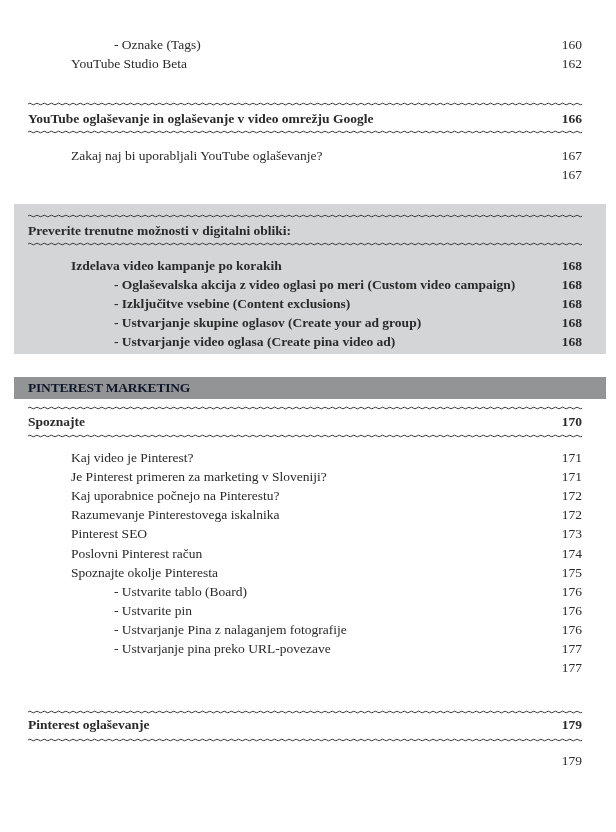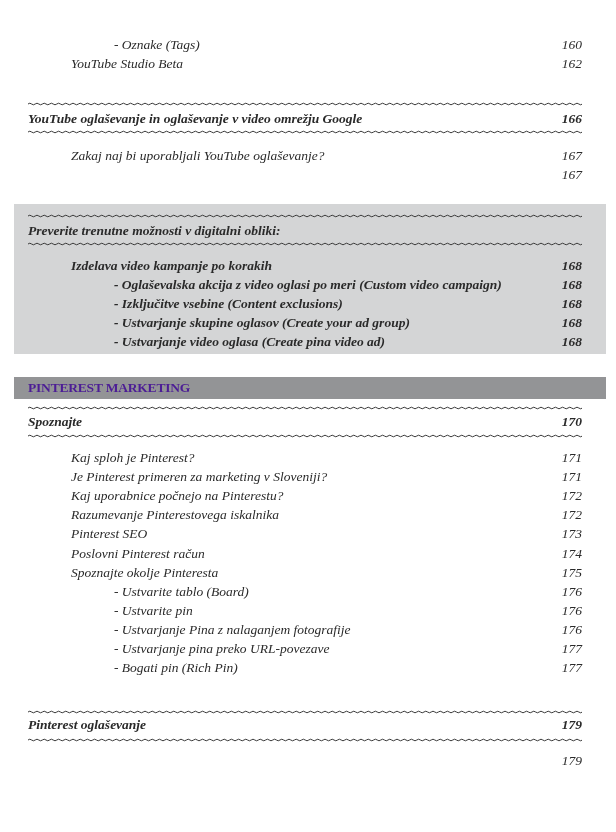--- a/index.html
+++ b/index.html
@@ -3,41 +3,41 @@
 <meta charset="utf-8">
 <style>
   html, body { margin: 0; padding: 0; background: #ffffff; }
   body {
     width: 616px; height: 832px; position: relative; overflow: hidden;
     font-family: "Liberation Serif", "DejaVu Serif", serif;
     color: #2a2a2a;
   }
   .row {
     position: absolute; left: 28px; width: 554px; height: 19px;
-    font-size: 13.5px; line-height: 19px; font-style: italic;
+    font-size: 13.5px; line-height: 19px;
   }
   .row .label { position: absolute; top: 0; white-space: nowrap; }
   .row .page { position: absolute; right: 0; top: 0; }
   .lvl1 .label { left: 0; }
   .lvl2 .label { left: 43px; }
   .lvl3 .label { left: 86px; }
   .bold { font-weight: bold; }
   .wave {
     position: absolute; left: 28px; width: 554px; height: 6px;
   }
   .wave svg { display: block; width: 554px; height: 6px; }
   .grey-box {
     position: absolute; left: 14px; width: 592px; background: #d4d5d6;
   }
   .part-bar {
     position: absolute; left: 14px; width: 592px; height: 22px; background: #939496;
   }
   .part-bar .label {
     position: absolute; left: 14px; top: 2px; font-size: 13.5px; line-height: 18px;
-    font-weight: bold; color: #4c1d95; letter-spacing: -0.2px;
+    font-weight: bold; color: #0f172a; letter-spacing: -0.2px;
   }
 </style>
 </head>
 <body>
 
 <div class="row lvl3" style="top:35px">
   <span class="label">- Oznake (Tags)</span>
   <span class="page">160</span>
 </div>
 <div class="row lvl2" style="top:54px">
@@ -116,21 +116,21 @@
   <span class="page">170</span>
 </div>
 <div class="wave" style="top:433px">
     <svg viewBox="0 0 554 6" preserveAspectRatio="none">
       <path d="M0 3 Q1.8 1.4 3.6 3 Q5.4 4.6 7.2 3 Q9 1.4 10.8 3 Q12.600000000000001 4.6 14.4 3 Q16.2 1.4 18 3 Q19.8 4.6 21.6 3 Q23.400000000000002 1.4 25.200000000000003 3 Q27 4.6 28.8 3 Q30.6 1.4 32.4 3 Q34.2 4.6 36 3 Q37.8 1.4 39.6 3 Q41.4 4.6 43.2 3 Q45 1.4 46.800000000000004 3 Q48.6 4.6 50.400000000000006 3 Q52.2 1.4 54.00000000000001 3 Q55.800000000000004 4.6 57.60000000000001 3 Q59.400000000000006 1.4 61.20000000000001 3 Q63.00000000000001 4.6 64.80000000000001 3 Q66.60000000000001 1.4 68.4 3 Q70.20000000000002 4.6 72.00000000000001 3 Q73.80000000000001 1.4 75.60000000000001 3 Q77.40000000000002 4.6 79.20000000000002 3 Q81.00000000000001 1.4 82.80000000000001 3 Q84.60000000000002 4.6 86.40000000000002 3 Q88.20000000000002 1.4 90.00000000000001 3 Q91.80000000000003 4.6 93.60000000000002 3 Q95.40000000000002 1.4 97.20000000000002 3 Q99.00000000000003 4.6 100.80000000000003 3 Q102.60000000000002 1.4 104.40000000000002 3 Q106.20000000000003 4.6 108.00000000000003 3 Q109.80000000000003 1.4 111.60000000000002 3 Q113.40000000000003 4.6 115.20000000000003 3 Q117.00000000000003 1.4 118.80000000000003 3 Q120.60000000000004 4.6 122.40000000000003 3 Q124.20000000000003 1.4 126.00000000000003 3 Q127.80000000000004 4.6 129.60000000000002 3 Q131.40000000000003 1.4 133.20000000000002 3 Q135.00000000000003 4.6 136.8 3 Q138.60000000000002 1.4 140.4 3 Q142.20000000000002 4.6 144 3 Q145.8 1.4 147.6 3 Q149.4 4.6 151.2 3 Q153 1.4 154.79999999999998 3 Q156.6 4.6 158.39999999999998 3 Q160.2 1.4 161.99999999999997 3 Q163.79999999999998 4.6 165.59999999999997 3 Q167.39999999999998 1.4 169.19999999999996 3 Q170.99999999999997 4.6 172.79999999999995 3 Q174.59999999999997 1.4 176.39999999999995 3 Q178.19999999999996 4.6 179.99999999999994 3 Q181.79999999999995 1.4 183.59999999999994 3 Q185.39999999999995 4.6 187.19999999999993 3 Q188.99999999999994 1.4 190.79999999999993 3 Q192.59999999999994 4.6 194.39999999999992 3 Q196.19999999999993 1.4 197.99999999999991 3 Q199.79999999999993 4.6 201.5999999999999 3 Q203.39999999999992 1.4 205.1999999999999 3 Q206.99999999999991 4.6 208.7999999999999 3 Q210.5999999999999 1.4 212.3999999999999 3 Q214.1999999999999 4.6 215.9999999999999 3 Q217.7999999999999 1.4 219.59999999999988 3 Q221.3999999999999 4.6 223.19999999999987 3 Q224.9999999999999 1.4 226.79999999999987 3 Q228.59999999999988 4.6 230.39999999999986 3 Q232.19999999999987 1.4 233.99999999999986 3 Q235.79999999999987 4.6 237.59999999999985 3 Q239.39999999999986 1.4 241.19999999999985 3 Q242.99999999999986 4.6 244.79999999999984 3 Q246.59999999999985 1.4 248.39999999999984 3 Q250.19999999999985 4.6 251.99999999999983 3 Q253.79999999999984 1.4 255.59999999999982 3 Q257.3999999999998 4.6 259.1999999999998 3 Q260.99999999999983 1.4 262.79999999999984 3 Q264.5999999999998 4.6 266.3999999999998 3 Q268.1999999999998 1.4 269.99999999999983 3 Q271.7999999999998 4.6 273.5999999999998 3 Q275.3999999999998 1.4 277.1999999999998 3 Q278.9999999999998 4.6 280.7999999999998 3 Q282.5999999999998 1.4 284.3999999999998 3 Q286.19999999999976 4.6 287.9999999999998 3 Q289.7999999999998 1.4 291.5999999999998 3 Q293.39999999999975 4.6 295.19999999999976 3 Q296.9999999999998 1.4 298.7999999999998 3 Q300.59999999999974 4.6 302.39999999999975 3 Q304.19999999999976 1.4 305.9999999999998 3 Q307.7999999999997 4.6 309.59999999999974 3 Q311.39999999999975 1.4 313.19999999999976 3 Q314.9999999999997 4.6 316.7999999999997 3 Q318.59999999999974 1.4 320.39999999999975 3 Q322.1999999999997 4.6 323.9999999999997 3 Q325.7999999999997 1.4 327.59999999999974 3 Q329.3999999999997 4.6 331.1999999999997 3 Q332.9999999999997 1.4 334.7999999999997 3 Q336.5999999999997 4.6 338.3999999999997 3 Q340.1999999999997 1.4 341.9999999999997 3 Q343.79999999999967 4.6 345.5999999999997 3 Q347.3999999999997 1.4 349.1999999999997 3 Q350.99999999999966 4.6 352.79999999999967 3 Q354.5999999999997 1.4 356.3999999999997 3 Q358.19999999999965 4.6 359.99999999999966 3 Q361.79999999999967 1.4 363.5999999999997 3 Q365.39999999999964 4.6 367.19999999999965 3 Q368.99999999999966 1.4 370.79999999999967 3 Q372.5999999999996 4.6 374.39999999999964 3 Q376.19999999999965 1.4 377.99999999999966 3 Q379.7999999999996 4.6 381.5999999999996 3 Q383.39999999999964 1.4 385.19999999999965 3 Q386.9999999999996 4.6 388.7999999999996 3 Q390.5999999999996 1.4 392.39999999999964 3 Q394.1999999999996 4.6 395.9999999999996 3 Q397.7999999999996 1.4 399.5999999999996 3 Q401.3999999999996 4.6 403.1999999999996 3 Q404.9999999999996 1.4 406.7999999999996 3 Q408.59999999999957 4.6 410.3999999999996 3 Q412.1999999999996 1.4 413.9999999999996 3 Q415.79999999999956 4.6 417.59999999999957 3 Q419.3999999999996 1.4 421.1999999999996 3 Q422.99999999999955 4.6 424.79999999999956 3 Q426.59999999999957 1.4 428.3999999999996 3 Q430.19999999999953 4.6 431.99999999999955 3 Q433.79999999999956 1.4 435.59999999999957 3 Q437.3999999999995 4.6 439.19999999999953 3 Q440.99999999999955 1.4 442.79999999999956 3 Q444.5999999999995 4.6 446.3999999999995 3 Q448.19999999999953 1.4 449.99999999999955 3 Q451.7999999999995 4.6 453.5999999999995 3 Q455.3999999999995 1.4 457.19999999999953 3 Q458.9999999999995 4.6 460.7999999999995 3 Q462.5999999999995 1.4 464.3999999999995 3 Q466.1999999999995 4.6 467.9999999999995 3 Q469.7999999999995 1.4 471.5999999999995 3 Q473.39999999999947 4.6 475.1999999999995 3 Q476.9999999999995 1.4 478.7999999999995 3 Q480.59999999999945 4.6 482.39999999999947 3 Q484.1999999999995 1.4 485.9999999999995 3 Q487.79999999999944 4.6 489.59999999999945 3 Q491.39999999999947 1.4 493.1999999999995 3 Q494.99999999999943 4.6 496.79999999999944 3 Q498.59999999999945 1.4 500.39999999999947 3 Q502.1999999999994 4.6 503.99999999999943 3 Q505.79999999999944 1.4 507.59999999999945 3 Q509.3999999999994 4.6 511.1999999999994 3 Q512.9999999999994 1.4 514.7999999999994 3 Q516.5999999999995 4.6 518.3999999999994 3 Q520.1999999999994 1.4 521.9999999999994 3 Q523.7999999999994 4.6 525.5999999999995 3 Q527.3999999999994 1.4 529.1999999999995 3 Q530.9999999999994 4.6 532.7999999999995 3 Q534.5999999999995 1.4 536.3999999999995 3 Q538.1999999999995 4.6 539.9999999999995 3 Q541.7999999999995 1.4 543.5999999999996 3 Q545.3999999999995 4.6 547.1999999999996 3 Q548.9999999999995 1.4 550.7999999999996 3 Q552.5999999999996 4.6 554.3999999999996 3" fill="none" stroke="#3a3a3a" stroke-width="1"></path>
     </svg>
   </div>
 
 <div id="pinterest-list">
     <div class="row lvl2" style="top: 448px;">
-      <span class="label">Kaj sploh je Pinterest?</span>
+      <span class="label">Kaj video je Pinterest?</span>
       <span class="page">171</span>
     </div>
     <div class="row lvl2" style="top: 467px;">
       <span class="label">Je Pinterest primeren za marketing v Sloveniji?</span>
       <span class="page">171</span>
     </div>
     <div class="row lvl2" style="top: 486px;">
       <span class="label">Kaj uporabnice počnejo na Pinterestu?</span>
       <span class="page">172</span>
     </div>
@@ -160,21 +160,20 @@
     </div>
     <div class="row lvl3" style="top: 620px;">
       <span class="label">- Ustvarjanje Pina z nalaganjem fotografije</span>
       <span class="page">176</span>
     </div>
     <div class="row lvl3" style="top: 639px; text-align: center;">
       <span class="label">- Ustvarjanje pina preko URL-povezave</span>
       <span class="page">177</span>
     </div>
     <div class="row lvl3" style="top: 658px;">
-      <span class="label">- Bogati pin (Rich Pin)</span>
       <span class="page">177</span>
     </div>
   </div>
 
 <div class="wave" style="top:709px">
     <svg viewBox="0 0 554 6" preserveAspectRatio="none">
       <path d="M0 3 Q1.8 1.4 3.6 3 Q5.4 4.6 7.2 3 Q9 1.4 10.8 3 Q12.600000000000001 4.6 14.4 3 Q16.2 1.4 18 3 Q19.8 4.6 21.6 3 Q23.400000000000002 1.4 25.200000000000003 3 Q27 4.6 28.8 3 Q30.6 1.4 32.4 3 Q34.2 4.6 36 3 Q37.8 1.4 39.6 3 Q41.4 4.6 43.2 3 Q45 1.4 46.800000000000004 3 Q48.6 4.6 50.400000000000006 3 Q52.2 1.4 54.00000000000001 3 Q55.800000000000004 4.6 57.60000000000001 3 Q59.400000000000006 1.4 61.20000000000001 3 Q63.00000000000001 4.6 64.80000000000001 3 Q66.60000000000001 1.4 68.4 3 Q70.20000000000002 4.6 72.00000000000001 3 Q73.80000000000001 1.4 75.60000000000001 3 Q77.40000000000002 4.6 79.20000000000002 3 Q81.00000000000001 1.4 82.80000000000001 3 Q84.60000000000002 4.6 86.40000000000002 3 Q88.20000000000002 1.4 90.00000000000001 3 Q91.80000000000003 4.6 93.60000000000002 3 Q95.40000000000002 1.4 97.20000000000002 3 Q99.00000000000003 4.6 100.80000000000003 3 Q102.60000000000002 1.4 104.40000000000002 3 Q106.20000000000003 4.6 108.00000000000003 3 Q109.80000000000003 1.4 111.60000000000002 3 Q113.40000000000003 4.6 115.20000000000003 3 Q117.00000000000003 1.4 118.80000000000003 3 Q120.60000000000004 4.6 122.40000000000003 3 Q124.20000000000003 1.4 126.00000000000003 3 Q127.80000000000004 4.6 129.60000000000002 3 Q131.40000000000003 1.4 133.20000000000002 3 Q135.00000000000003 4.6 136.8 3 Q138.60000000000002 1.4 140.4 3 Q142.20000000000002 4.6 144 3 Q145.8 1.4 147.6 3 Q149.4 4.6 151.2 3 Q153 1.4 154.79999999999998 3 Q156.6 4.6 158.39999999999998 3 Q160.2 1.4 161.99999999999997 3 Q163.79999999999998 4.6 165.59999999999997 3 Q167.39999999999998 1.4 169.19999999999996 3 Q170.99999999999997 4.6 172.79999999999995 3 Q174.59999999999997 1.4 176.39999999999995 3 Q178.19999999999996 4.6 179.99999999999994 3 Q181.79999999999995 1.4 183.59999999999994 3 Q185.39999999999995 4.6 187.19999999999993 3 Q188.99999999999994 1.4 190.79999999999993 3 Q192.59999999999994 4.6 194.39999999999992 3 Q196.19999999999993 1.4 197.99999999999991 3 Q199.79999999999993 4.6 201.5999999999999 3 Q203.39999999999992 1.4 205.1999999999999 3 Q206.99999999999991 4.6 208.7999999999999 3 Q210.5999999999999 1.4 212.3999999999999 3 Q214.1999999999999 4.6 215.9999999999999 3 Q217.7999999999999 1.4 219.59999999999988 3 Q221.3999999999999 4.6 223.19999999999987 3 Q224.9999999999999 1.4 226.79999999999987 3 Q228.59999999999988 4.6 230.39999999999986 3 Q232.19999999999987 1.4 233.99999999999986 3 Q235.79999999999987 4.6 237.59999999999985 3 Q239.39999999999986 1.4 241.19999999999985 3 Q242.99999999999986 4.6 244.79999999999984 3 Q246.59999999999985 1.4 248.39999999999984 3 Q250.19999999999985 4.6 251.99999999999983 3 Q253.79999999999984 1.4 255.59999999999982 3 Q257.3999999999998 4.6 259.1999999999998 3 Q260.99999999999983 1.4 262.79999999999984 3 Q264.5999999999998 4.6 266.3999999999998 3 Q268.1999999999998 1.4 269.99999999999983 3 Q271.7999999999998 4.6 273.5999999999998 3 Q275.3999999999998 1.4 277.1999999999998 3 Q278.9999999999998 4.6 280.7999999999998 3 Q282.5999999999998 1.4 284.3999999999998 3 Q286.19999999999976 4.6 287.9999999999998 3 Q289.7999999999998 1.4 291.5999999999998 3 Q293.39999999999975 4.6 295.19999999999976 3 Q296.9999999999998 1.4 298.7999999999998 3 Q300.59999999999974 4.6 302.39999999999975 3 Q304.19999999999976 1.4 305.9999999999998 3 Q307.7999999999997 4.6 309.59999999999974 3 Q311.39999999999975 1.4 313.19999999999976 3 Q314.9999999999997 4.6 316.7999999999997 3 Q318.59999999999974 1.4 320.39999999999975 3 Q322.1999999999997 4.6 323.9999999999997 3 Q325.7999999999997 1.4 327.59999999999974 3 Q329.3999999999997 4.6 331.1999999999997 3 Q332.9999999999997 1.4 334.7999999999997 3 Q336.5999999999997 4.6 338.3999999999997 3 Q340.1999999999997 1.4 341.9999999999997 3 Q343.79999999999967 4.6 345.5999999999997 3 Q347.3999999999997 1.4 349.1999999999997 3 Q350.99999999999966 4.6 352.79999999999967 3 Q354.5999999999997 1.4 356.3999999999997 3 Q358.19999999999965 4.6 359.99999999999966 3 Q361.79999999999967 1.4 363.5999999999997 3 Q365.39999999999964 4.6 367.19999999999965 3 Q368.99999999999966 1.4 370.79999999999967 3 Q372.5999999999996 4.6 374.39999999999964 3 Q376.19999999999965 1.4 377.99999999999966 3 Q379.7999999999996 4.6 381.5999999999996 3 Q383.39999999999964 1.4 385.19999999999965 3 Q386.9999999999996 4.6 388.7999999999996 3 Q390.5999999999996 1.4 392.39999999999964 3 Q394.1999999999996 4.6 395.9999999999996 3 Q397.7999999999996 1.4 399.5999999999996 3 Q401.3999999999996 4.6 403.1999999999996 3 Q404.9999999999996 1.4 406.7999999999996 3 Q408.59999999999957 4.6 410.3999999999996 3 Q412.1999999999996 1.4 413.9999999999996 3 Q415.79999999999956 4.6 417.59999999999957 3 Q419.3999999999996 1.4 421.1999999999996 3 Q422.99999999999955 4.6 424.79999999999956 3 Q426.59999999999957 1.4 428.3999999999996 3 Q430.19999999999953 4.6 431.99999999999955 3 Q433.79999999999956 1.4 435.59999999999957 3 Q437.3999999999995 4.6 439.19999999999953 3 Q440.99999999999955 1.4 442.79999999999956 3 Q444.5999999999995 4.6 446.3999999999995 3 Q448.19999999999953 1.4 449.99999999999955 3 Q451.7999999999995 4.6 453.5999999999995 3 Q455.3999999999995 1.4 457.19999999999953 3 Q458.9999999999995 4.6 460.7999999999995 3 Q462.5999999999995 1.4 464.3999999999995 3 Q466.1999999999995 4.6 467.9999999999995 3 Q469.7999999999995 1.4 471.5999999999995 3 Q473.39999999999947 4.6 475.1999999999995 3 Q476.9999999999995 1.4 478.7999999999995 3 Q480.59999999999945 4.6 482.39999999999947 3 Q484.1999999999995 1.4 485.9999999999995 3 Q487.79999999999944 4.6 489.59999999999945 3 Q491.39999999999947 1.4 493.1999999999995 3 Q494.99999999999943 4.6 496.79999999999944 3 Q498.59999999999945 1.4 500.39999999999947 3 Q502.1999999999994 4.6 503.99999999999943 3 Q505.79999999999944 1.4 507.59999999999945 3 Q509.3999999999994 4.6 511.1999999999994 3 Q512.9999999999994 1.4 514.7999999999994 3 Q516.5999999999995 4.6 518.3999999999994 3 Q520.1999999999994 1.4 521.9999999999994 3 Q523.7999999999994 4.6 525.5999999999995 3 Q527.3999999999994 1.4 529.1999999999995 3 Q530.9999999999994 4.6 532.7999999999995 3 Q534.5999999999995 1.4 536.3999999999995 3 Q538.1999999999995 4.6 539.9999999999995 3 Q541.7999999999995 1.4 543.5999999999996 3 Q545.3999999999995 4.6 547.1999999999996 3 Q548.9999999999995 1.4 550.7999999999996 3 Q552.5999999999996 4.6 554.3999999999996 3" fill="none" stroke="#3a3a3a" stroke-width="1"></path>
     </svg>
   </div>
 <div class="row lvl1 bold" style="top:715px">

